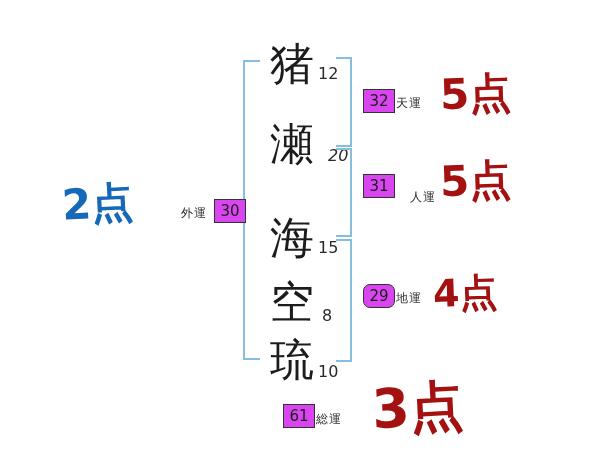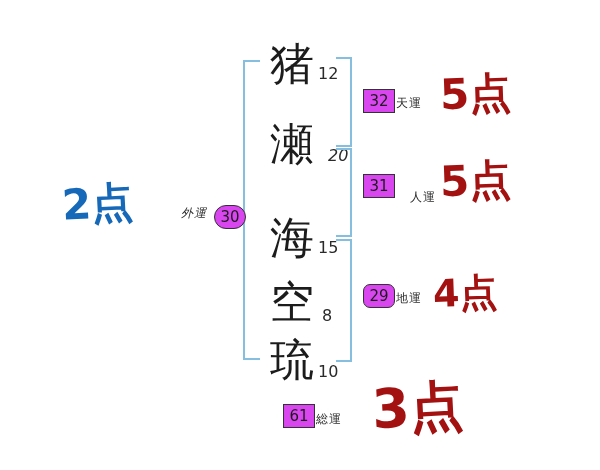--- a/index.html
+++ b/index.html
@@ -64,17 +64,17 @@
   <div class="score red" style="left:440px;top:153px;font-size:42px;transform:rotate(-2deg);">5点</div>
 
   <div class="numbox" style="left:363px;top:284px;border-radius:7px;">29</div>
   <div class="boxlabel" style="left:396px;top:290px;">地運</div>
   <div class="score red" style="left:433px;top:268px;font-size:38px;transform:rotate(-2deg);">4点</div>
 
   <div class="numbox" style="left:283px;top:404px;">61</div>
   <div class="boxlabel" style="left:316px;top:411px;">総運</div>
   <div class="score red" style="left:372px;top:372px;font-size:54px;transform:rotate(-3deg);">3点</div>
 
-  <div class="boxlabel" style="left:181px;top:205px;font-style:italic;">外運</div>
-  <div class="numbox" style="left:214px;top:205px;border-radius:12px;">30</div>
+  <div class="boxlabel" style="left:181px;top:205px;">外運</div>
+  <div class="numbox" style="left:214px;top:199px;">30</div>
   <div class="score blue" style="left:62px;top:176px;font-size:42px;transform:rotate(-3deg);">2点</div>
 
 </div>
 
 </body></html>

